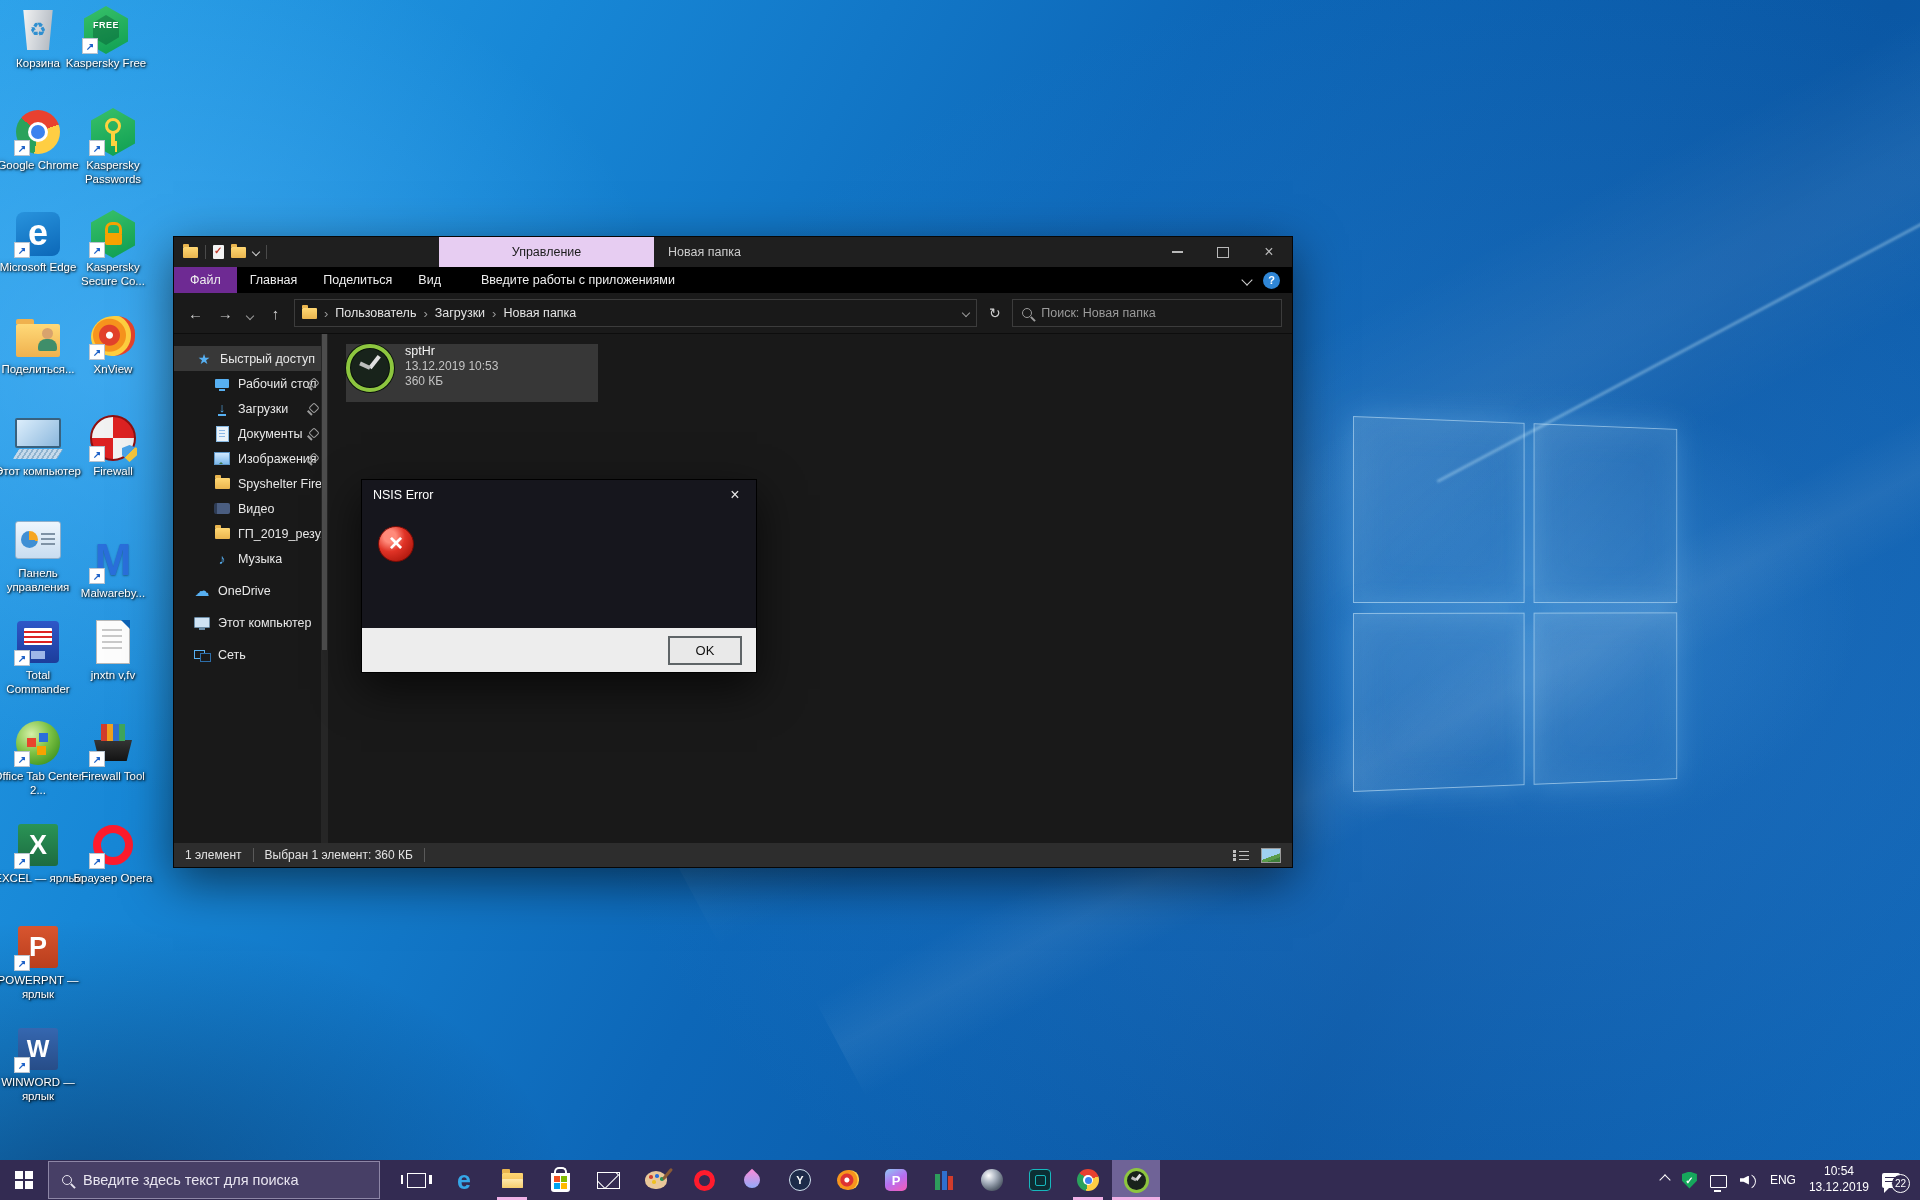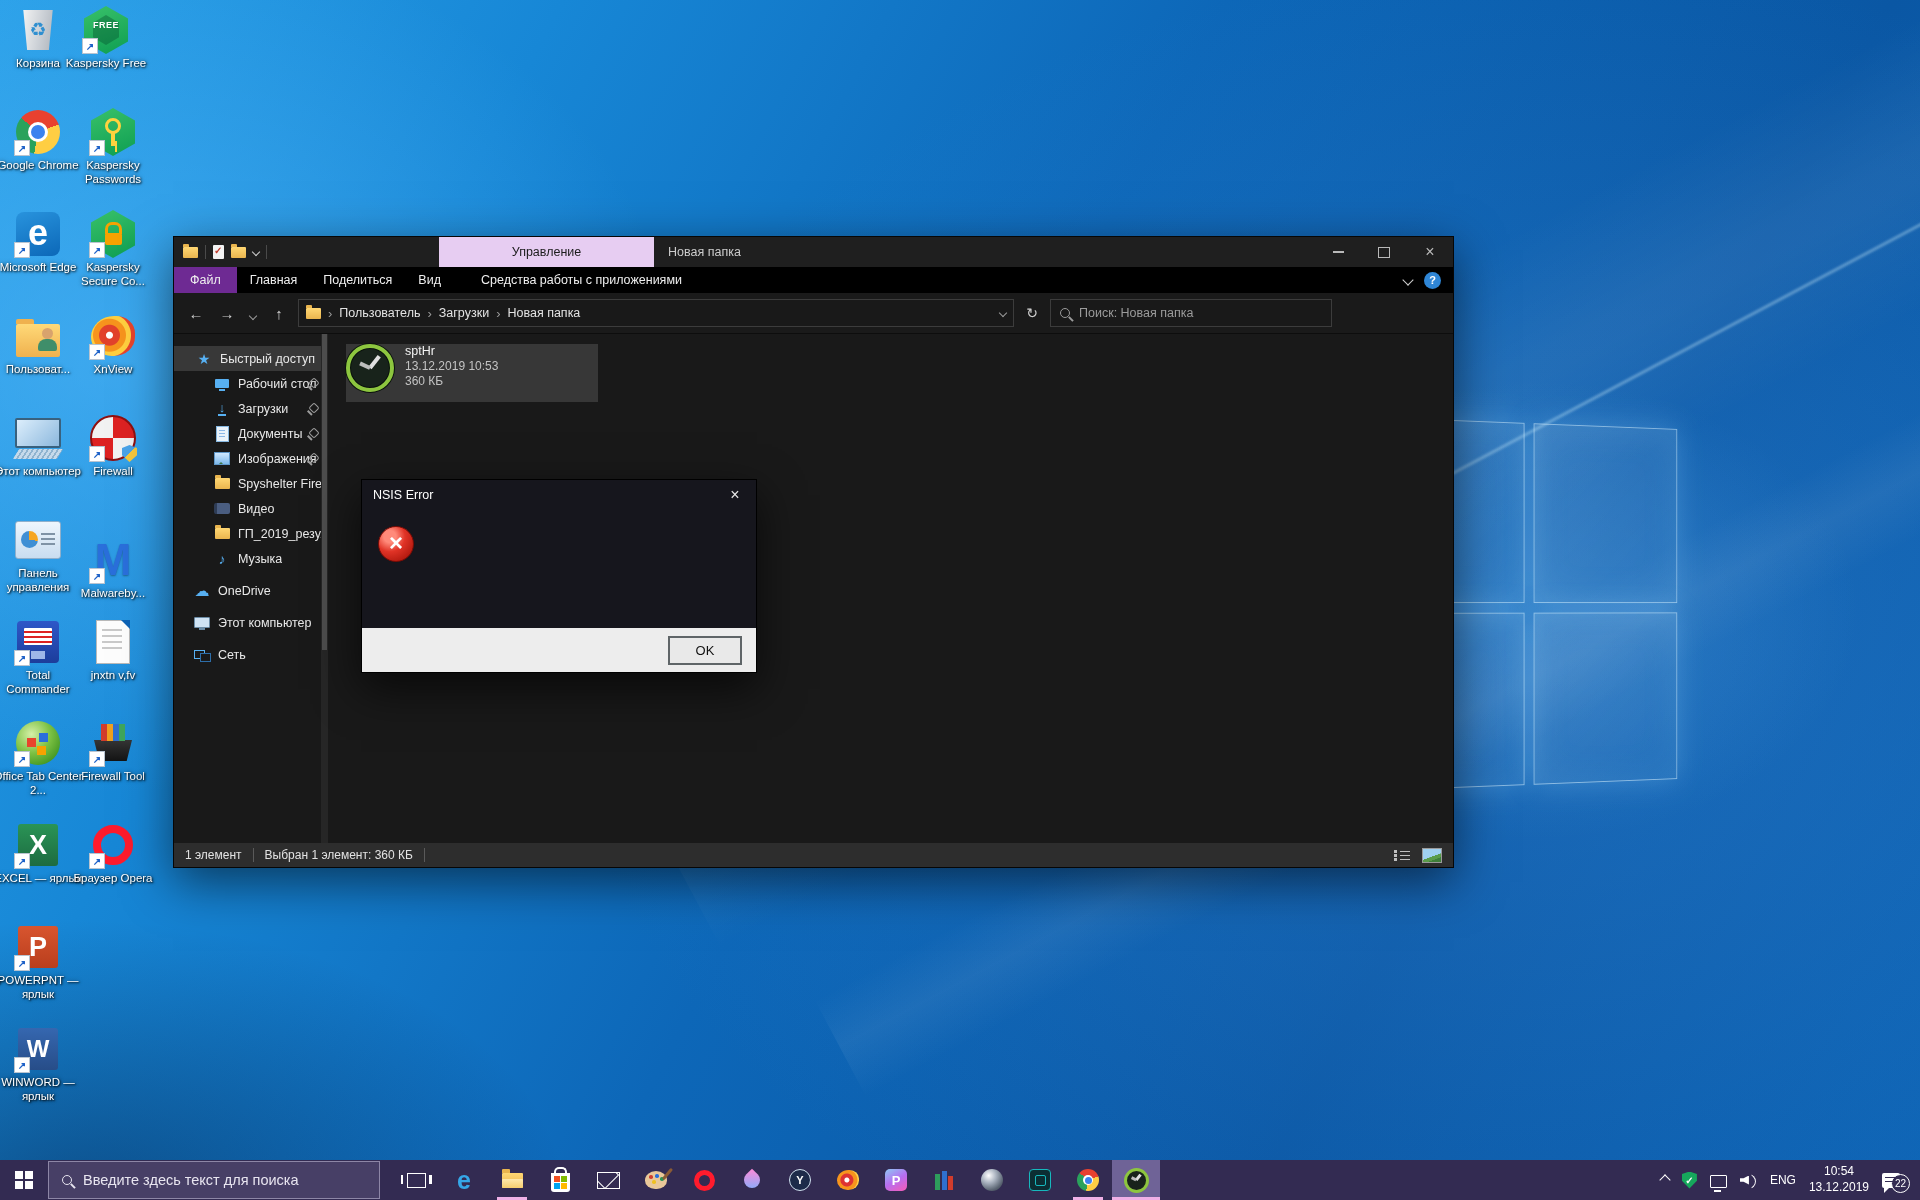--- a/index.html
+++ b/index.html
@@ -136,21 +136,21 @@
   .chev.up{transform:rotate(-135deg)}
   .mag{display:inline-block;width:8px;height:8px;border:1.8px solid currentColor;border-radius:50%;position:relative;flex:none}
   .mag::after{content:"";position:absolute;width:6px;height:1.8px;background:currentColor;transform:rotate(45deg);
     right:-5px;bottom:-3px}
   .mfolder{display:inline-block;width:15px;height:11px;border-radius:1px;position:relative;flex:none;
     background:linear-gradient(#ffd773,#eab54e)}
   .mfolder::before{content:"";position:absolute;top:-3px;left:0;width:6px;height:3px;background:#eab54e;
     border-radius:1px 1px 0 0}
 
   
-  .window{position:absolute;left:173px;top:236px;width:1281px;height:632px;background:#191919;
+  .window{position:absolute;left:173px;top:236px;width:1120px;height:632px;background:#191919;
     border:1px solid #060606;box-shadow:0 14px 46px rgba(0,0,0,.55);display:flex;flex-direction:column;
     color:#e8e8e8;font-size:12.5px;box-sizing:border-box}
   .titlebar{height:30px;background:#1f1f1f;display:flex;align-items:center;position:relative;flex:none}
   .qat{display:flex;align-items:center;gap:7px;margin-left:9px}
   .qsep{width:1px;height:14px;background:#4a4a4a}
   .qdoc{width:11px;height:14px;background:#f2f2f2;border-radius:1px;position:relative}
   .qdoc::after{content:"\2713";position:absolute;left:1px;top:0;color:#c0392b;font-size:10px;font-weight:bold}
   .tab-manage{position:absolute;left:265px;top:0;height:30px;width:215px;background:#e7cdf2;color:#1c1c1c;
     display:flex;align-items:center;justify-content:center}
   .win-title{position:absolute;left:494px;top:0;line-height:30px;color:#cccccc}
@@ -385,21 +385,21 @@
       <span class="sc"></span>
     </span>
   <span class="lbl">Microsoft Edge</span>
 </div>
 <div class="di" style="left:-7px;top:312px">
   <span class="ic">
       <span class="i-folder">
         <span class="p"></span>
       </span>
     </span>
-  <span class="lbl">Пользоват...</span>
+  <span class="lbl">Поделиться...</span>
 </div>
 <div class="di" style="left:-7px;top:414px">
   <span class="ic i-pc">
       <span class="scr"></span>
       <span class="kb"></span>
     </span>
   <span class="lbl">Этот компьютер</span>
 </div>
 <div class="di" style="left:-7px;top:516px">
   <span class="ic">
@@ -527,21 +527,21 @@
         </span>
       <span class="cbtn glyph-x">×</span>
     </div>
   </div>
 
   <div class="menubar">
     <span class="mitem m-file">Файл</span>
     <span class="mitem">Главная</span>
     <span class="mitem">Поделиться</span>
     <span class="mitem">Вид</span>
-    <span class="mitem" style="margin-left:14px">Средства работы с приложениями</span>
+    <span class="mitem" style="margin-left:14px">Введите работы с приложениями</span>
     <span class="mright">
       <span class="chev"></span>
       <span class="helpc"></span>
     </span>
   </div>
 
   <div class="addressbar">
     <span class="navb">←</span>
     <span class="navb">→</span>
     <span class="navb small"><span class="chev" style="color:#9a9a9a;width:5px;height:5px"></span></span>

